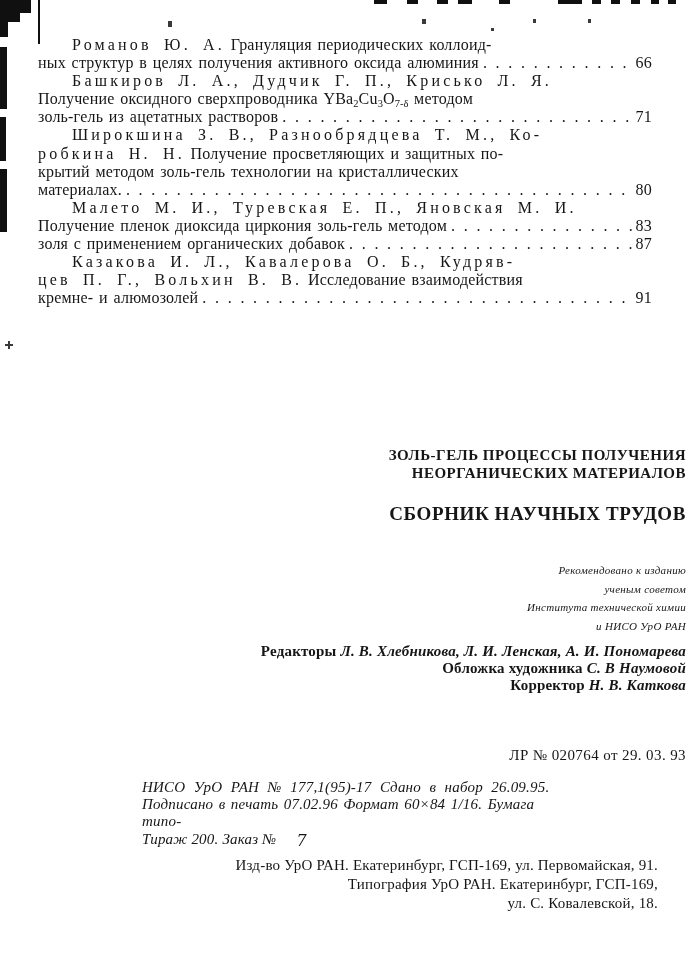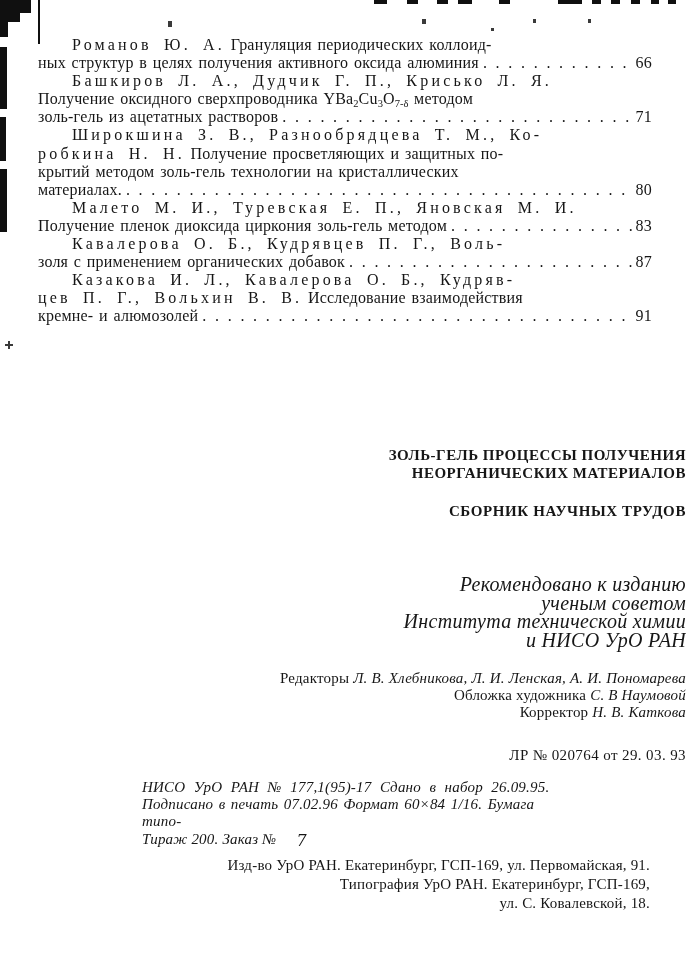--- a/index.html
+++ b/index.html
@@ -32,47 +32,47 @@
   .pg { flex: 0 0 auto; }
 
   
   .block { position: absolute; left: 0; right: 0; text-align: right; }
   .book-title {
     top: 446px;
     font-weight: bold; font-size: 15px; line-height: 18px; letter-spacing: 0.5px;
   }
   .book-subtitle {
     top: 503px;
-    font-weight: bold; font-size: 15px; letter-spacing: 0.6px;
+    font-weight: bold; font-size: 19px; letter-spacing: 0.6px;
   }
   .recommend {
-    top: 575px;
-    font-style: italic; font-size: 20px; line-height: 18.5px; letter-spacing: 0.3px;
+    top: 561px;
+    font-style: italic; font-size: 11px; line-height: 18.5px; letter-spacing: 0.3px;
   }
   .credits {
-    top: 670px;
-    font-size: 15px; line-height: 16.8px; letter-spacing: 0.2px;
+    top: 643px;
+    font-size: 15px; line-height: 16.8px; letter-spacing: 0.2px; font-weight: bold;
   }
   .credits .names { font-style: italic; }
   .license { top: 747px; font-size: 15px; letter-spacing: 0.4px; }
 
   .imprint {
     position: absolute; top: 779px; left: 142px; width: 410px;
     font-size: 15px; line-height: 17px; text-align: left; letter-spacing: 0.2px; font-style: italic;
   }
   .imprint .l0 { word-spacing: 4.5px; }
   .imprint .l1 { word-spacing: 1.5px; }
   .order-num {
     display: inline-block; margin-left: 20px;
     font-size: 16px; transform: translateY(2px);
     font-family: "DejaVu Serif", serif;
   }
 
   .publisher {
-    top: 856px; left: 24px; right: 36px;
+    top: 856px; left: 24px; right: 28px;
     font-size: 15px; line-height: 19px; letter-spacing: 0.2px;
   }
 
   
   .art { position: absolute; background: #101010; }
   .a1  { left: 0; top: 0;   width: 8px; height: 37px; }
   .a2  { left: 0; top: 47px; width: 7px; height: 62px; }
   .a3  { left: 0; top: 117px; width: 6px; height: 44px; }
   .a4  { left: 0; top: 169px; width: 7px; height: 63px; }
   .a5  { left: 7px; top: 0; width: 24px; height: 13px; }
@@ -160,23 +160,20 @@
         <span class="pg">80</span>
       </div>
       <div class="toc-line indent">
         <span class="toc-text"><span class="spaced">Малето М. И., Туревская Е. П., Яновская М. И.</span></span>
       </div>
       <div class="toc-line">
         <span class="toc-text"><span>Получение пленок диоксида циркония золь-гель методом</span></span>
         <span class="dots"></span>
         <span class="pg">83</span>
       </div>
-      <div class="toc-line indent">
-        <span class="toc-text"><span class="spaced">Кавалерова О. Б., Кудрявцев П. Г., Воль-</span></span>
-      </div>
       <div class="toc-line">
         <span class="toc-text"><span>золя с применением органических добавок</span></span>
         <span class="dots"></span>
         <span class="pg">87</span>
       </div>
       <div class="toc-line indent">
         <span class="toc-text"><span class="spaced">Казакова И. Л., Кавалерова О. Б., Кудряв-</span></span>
       </div>
       <div class="toc-line">
         <span class="toc-text"><span class="spaced">цев П. Г., Вольхин В. В.</span><span> Исследование взаимодействия</span></span>

